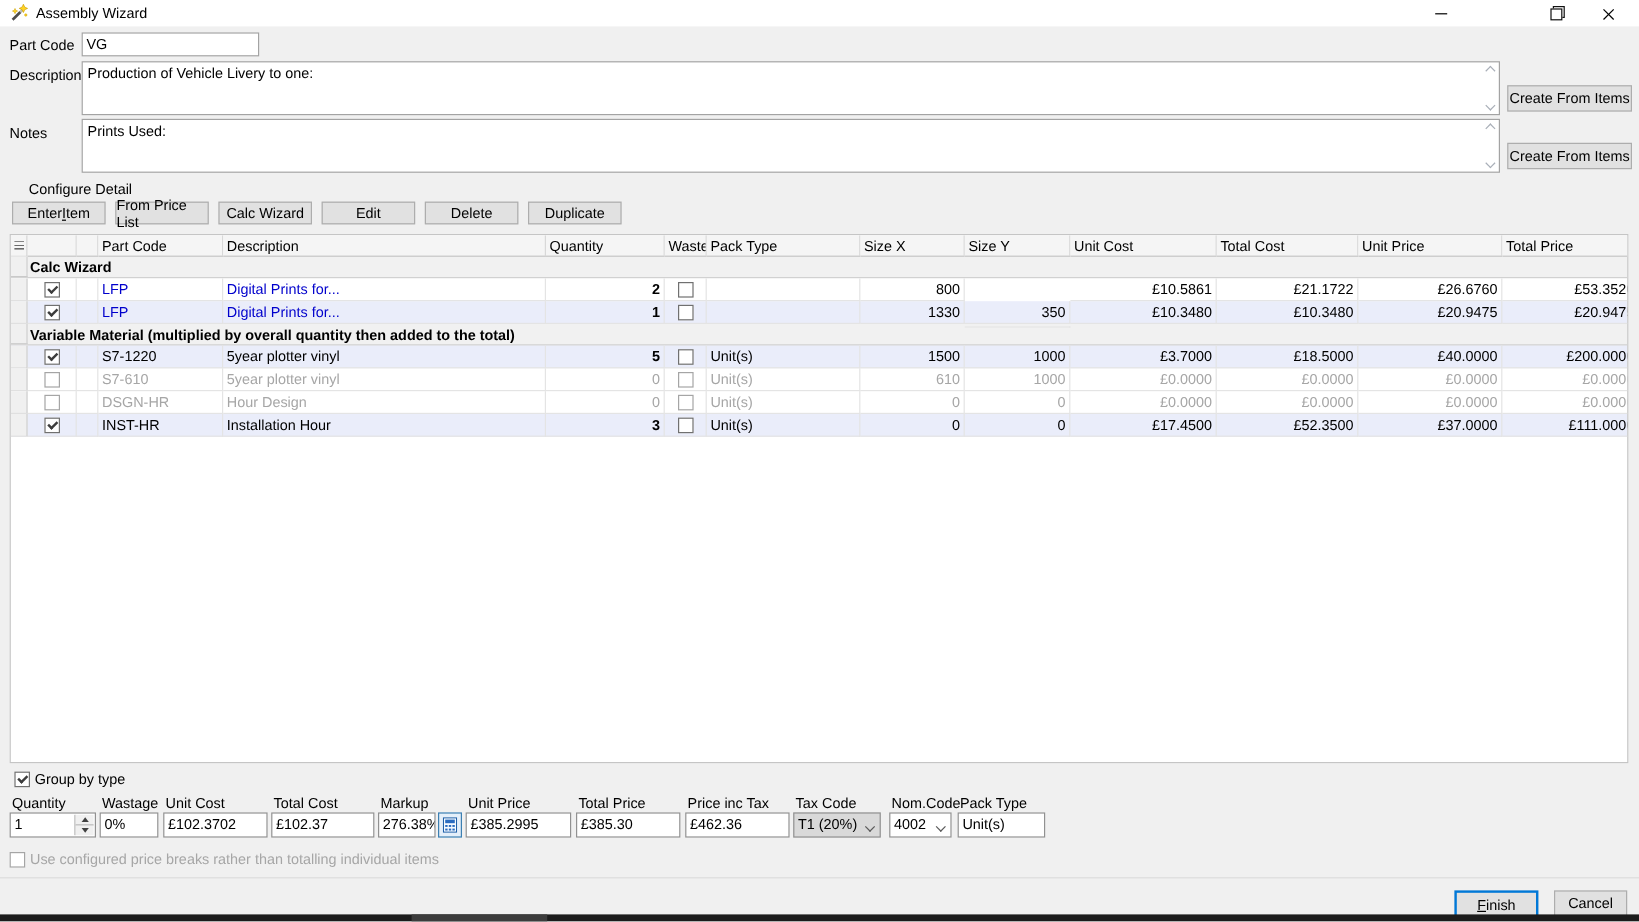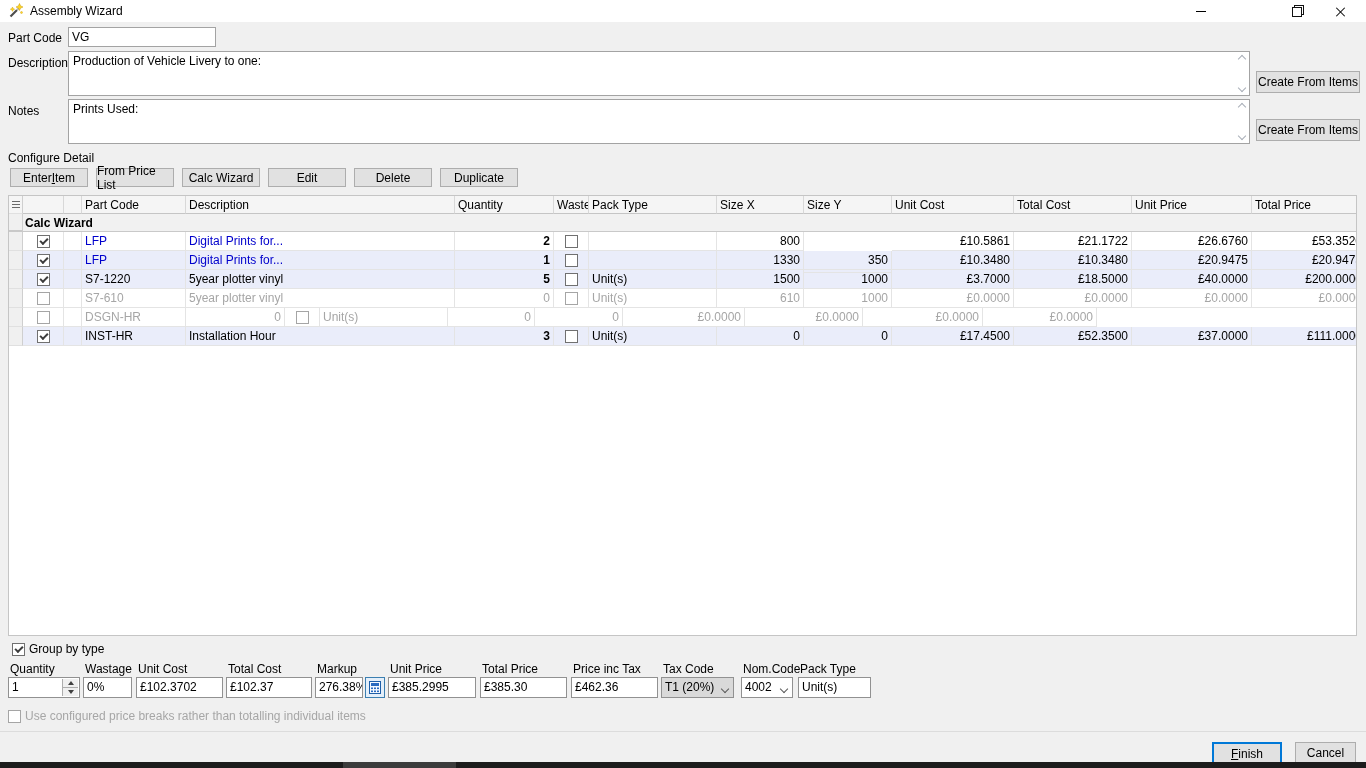--- a/index.html
+++ b/index.html
@@ -124,21 +124,21 @@
 <div class="abs btn" style="left:1256px;top:71px;width:104px;height:22px;">Create From Items</div>
 
 <span class="abs lbl" style="left:8px;top:104px;">Notes</span>
 <div class="abs ta" style="left:68px;top:99px;width:1182px;height:45px;">
   <span>Prints Used:</span>
   <span class="ta-chev-top chev up"></span>
   <span class="ta-chev-bot chev down"></span>
 </div>
 <div class="abs btn" style="left:1256px;top:119px;width:104px;height:22px;">Create From Items</div>
 
-<span class="abs lbl" style="left:8px;top:151px;">Configure Detail</span>
+<span class="abs lbl" style="left:24px;top:151px;">Configure Detail</span>
 <div id="toolbar">
     <div class="abs btn" style="left: 10px; top: 168px; width: 78px; height: 19px;">Enter <u>I</u>tem</div>
     <div class="abs btn" style="left: 96px; top: 168px; width: 78px; height: 19px;">From Price List</div>
     <div class="abs btn" style="left: 182px; top: 168px; width: 78px; height: 19px;">Calc Wizard</div>
     <div class="abs btn" style="left: 268px; top: 168px; width: 78px; height: 19px;">Edit</div>
     <div class="abs btn" style="left: 354px; top: 168px; width: 78px; height: 19px;">Delete</div>
     <div class="abs btn" style="left: 440px; top: 168px; width: 78px; height: 19px;">Duplicate</div>
   </div>
 
 <div class="abs grid" id="grid">
@@ -197,20 +197,24 @@
         <span class="cb"></span>
       </div>
       <div class="g-cell" style="width: 128px;"></div>
       <div class="g-cell r-align" style="width: 87px;">1330</div>
       <div class="g-cell r-align" style="width: 88px;">350</div>
       <div class="g-cell r-align" style="width: 122px;">£10.3480</div>
       <div class="g-cell r-align" style="width: 118px;">£10.3480</div>
       <div class="g-cell r-align" style="width: 120px;">£20.9475</div>
       <div class="g-cell r-align" style="width: 114px;">£20.9475</div>
     </div>
+    <div class="g-row g-group">
+      <div class="g-cell g-ind" style="width: 14px;"></div>
+      <div class="g-cell g-glabel" style="width: 1333px;">Variable Material (multiplied by overall quantity then added to the total)</div>
+    </div>
     <div class="g-row g-data shaded">
       <div class="g-cell g-ind" style="width: 14px;"></div>
       <div class="g-cell cb-center" style="width: 41px;">
         <span class="cb checked"></span>
       </div>
       <div class="g-cell" style="width: 18px;"></div>
       <div class="g-cell" style="width: 104px;">S7-1220</div>
       <div class="g-cell" style="width: 269px;">5year plotter vinyl</div>
       <div class="g-cell r-align qty-bold" style="width: 99px;">5</div>
       <div class="g-cell cb-center" style="width: 35px;">
@@ -244,20 +248,21 @@
       <div class="g-cell r-align dis-text" style="width: 120px;">£0.0000</div>
       <div class="g-cell r-align dis-text" style="width: 114px;">£0.0000</div>
     </div>
     <div class="g-row g-data">
       <div class="g-cell g-ind" style="width: 14px;"></div>
       <div class="g-cell cb-center" style="width: 41px;">
         <span class="cb dim"></span>
       </div>
       <div class="g-cell" style="width: 18px;"></div>
       <div class="g-cell dis-text" style="width: 104px;">DSGN-HR</div>
+      <div class="g-cell dis-text" style="width: 269px;">Hour Design</div>
       <div class="g-cell r-align dis-text" style="width: 99px;">0</div>
       <div class="g-cell cb-center" style="width: 35px;">
         <span class="cb dim"></span>
       </div>
       <div class="g-cell dis-text" style="width: 128px;">Unit(s)</div>
       <div class="g-cell r-align dis-text" style="width: 87px;">0</div>
       <div class="g-cell r-align dis-text" style="width: 88px;">0</div>
       <div class="g-cell r-align dis-text" style="width: 122px;">£0.0000</div>
       <div class="g-cell r-align dis-text" style="width: 118px;">£0.0000</div>
       <div class="g-cell r-align dis-text" style="width: 120px;">£0.0000</div>

